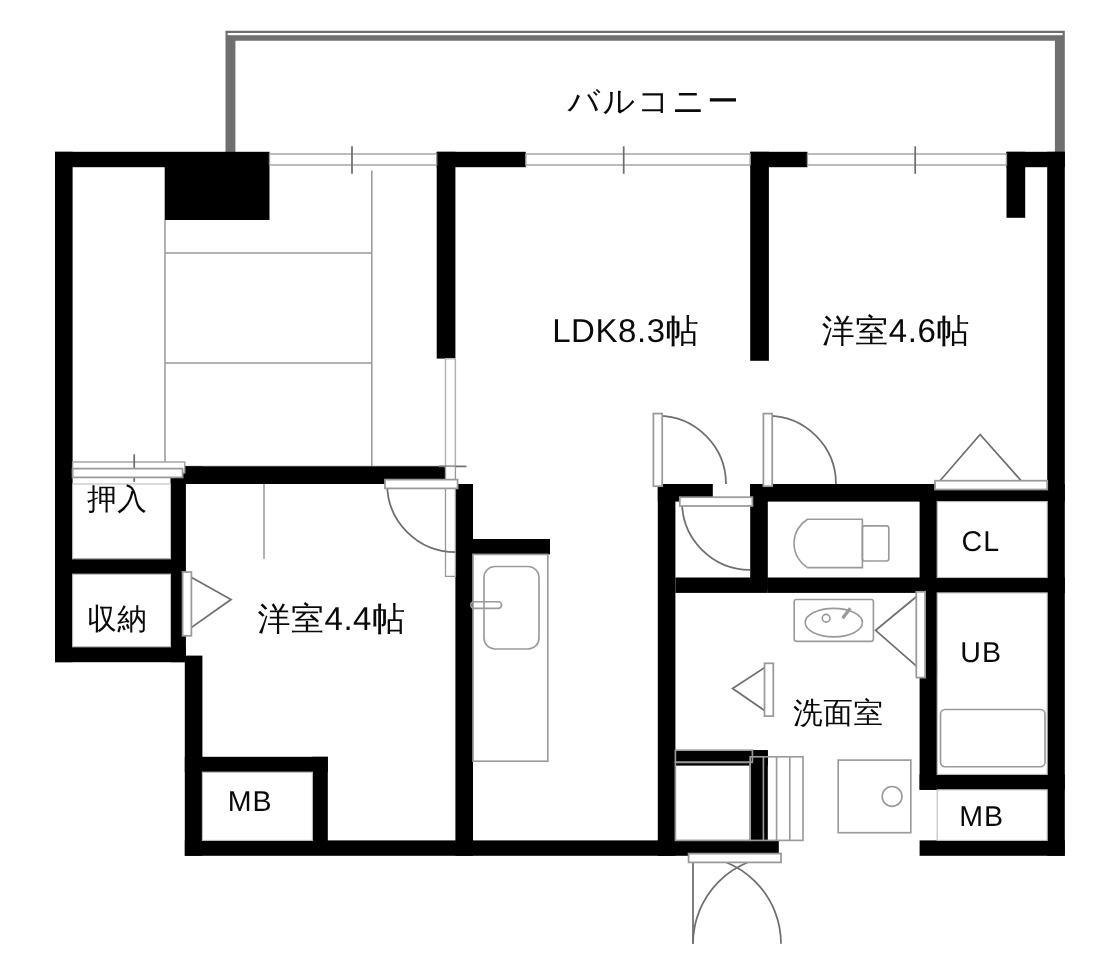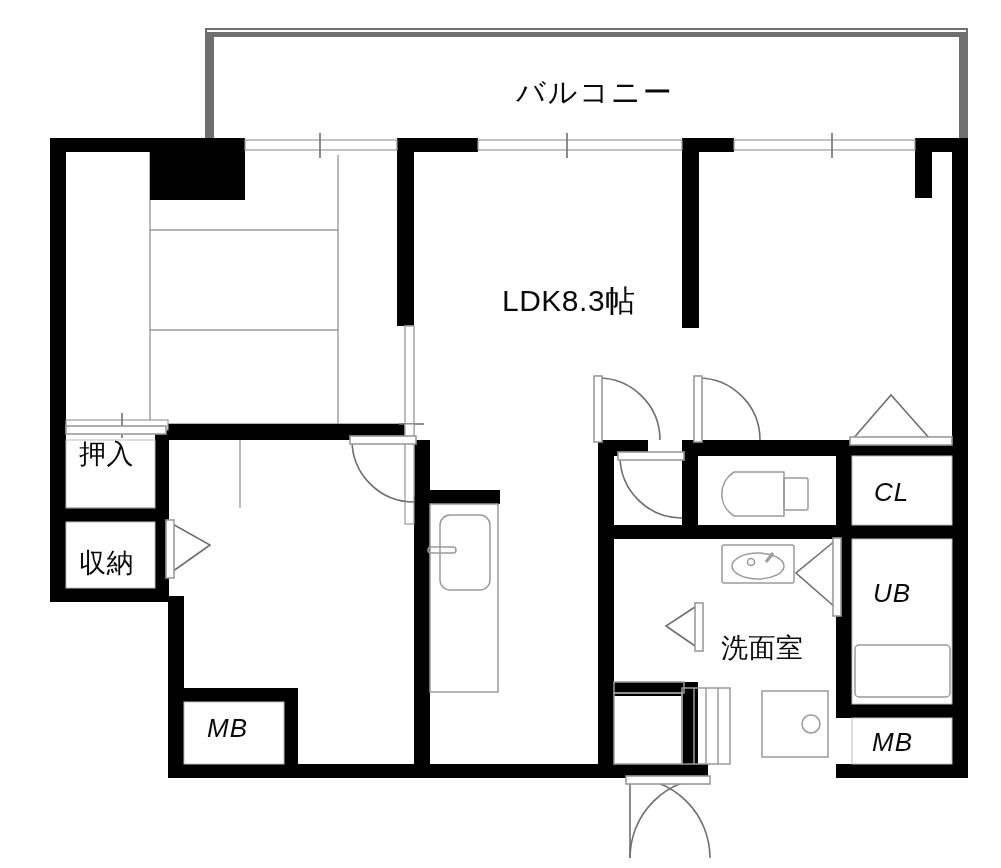--- a/index.html
+++ b/index.html
@@ -17,21 +17,21 @@
   .lbl{
     position:absolute;
     color:#0a0a0a;
     font-family:"Liberation Sans","DejaVu Sans",sans-serif;
     white-space:nowrap;
     letter-spacing:0.5px;
     user-select:none;
   }
   .lbl-jp{font-size:30px;font-weight:400;}
   .lbl-jp-sm{font-size:27px;font-weight:400;}
-  .lbl-en-sm{font-size:26px;font-weight:400;letter-spacing:1px;font-style:italic;}
+  .lbl-en-sm{font-size:26px;font-weight:400;letter-spacing:1px;}
   .lbl-bal{font-size:29px;font-weight:400;letter-spacing:2px;}
 </style>
 </head>
 <body>
 
 <div id="plan">
   <svg width="1001" height="868" viewBox="0 0 1001 868">
 
     <g>
       <path d="M205 28 L968 28 L968 140 L959 140 L959 37 L214 37 L214 140 L205 140 Z" fill="#6f6f6f"></path>
@@ -253,21 +253,23 @@
       <rect x="66" y="522" width="89" height="66"></rect>
     </g>
 
   </svg>
 
   <div class="lbl lbl-bal" style="left:516px; top:73px;">バルコニー</div>
 
 
   <div class="lbl lbl-jp" style="left:486px; top:281px;margin-left:16px;">LDK8.3帖</div>
 
-
+  <div class="lbl lbl-jp" style="left:747px; top:281px;">洋室4.6帖</div>
+
+  <div class="lbl lbl-jp" style="left:234px; top:543px;">洋室4.4帖</div>
 
   <div class="lbl lbl-jp-sm" style="left:79px; top:436px;">押入</div>
 
   <div class="lbl lbl-jp-sm" style="left:79px; top:545px;text-align:right;">収納</div>
 
   <div class="lbl lbl-en-sm" style="left:207px; top:713px;">MB</div>
 
   <div class="lbl lbl-jp-sm" style="left:721px; top:630px;font-family:Liberation Mono, monospace;">洗面室</div>
 
   <div class="lbl lbl-en-sm" style="left:874px; top:477px;">CL</div>

